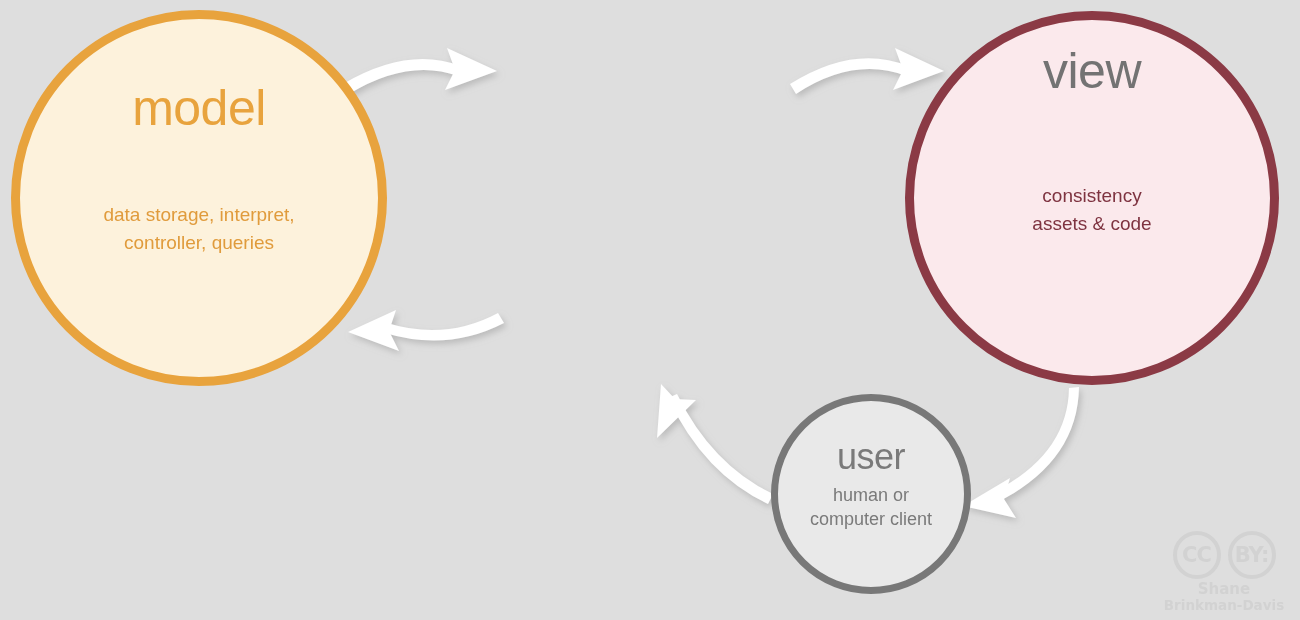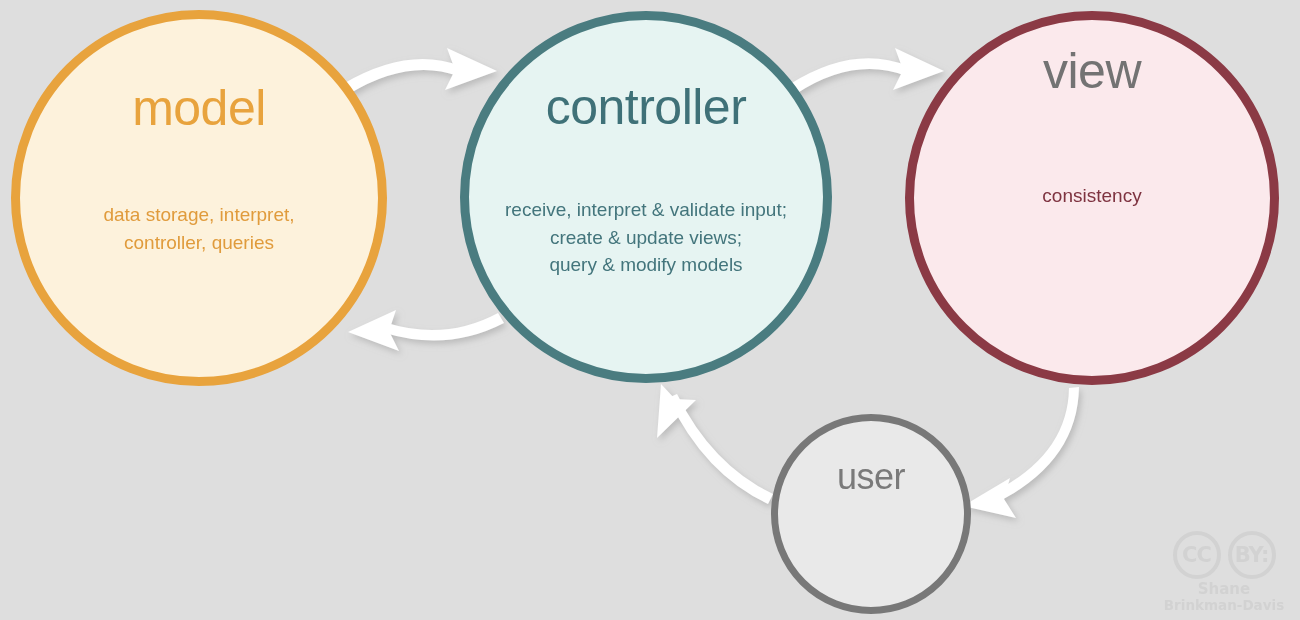--- a/index.html
+++ b/index.html
@@ -88,21 +88,21 @@
   }
   #node-view .node-desc {
     color: #7e3340;
     font-size: 19px;
     line-height: 1.45;
     margin-top: 86px;
   }
 
   
   #node-user {
-    left: 771px; top: 414px;
+    left: 771px; top: 394px;
     width: 200px; height: 200px;
     border: 7px solid #787878;
     background: #e9e9e9;
   }
   #node-user .node-title {
     color: #7a7a7a;
     font-size: 36px;
     margin-top: 38px;
     line-height: 1;
     letter-spacing: -0.5px;
@@ -198,38 +198,35 @@
   </svg>
 
   <div class="node" id="node-model">
     <div class="node-title">model</div>
     <div class="node-desc">
       <span class="line">data storage, interpret,</span>
       <span class="line">controller, queries</span>
     </div>
   </div>
 
-  <div class="node" id="node-controller">
-    <div class="node-title">controller</div>
-    <div class="node-desc">
-      <span class="line">receive, interpret &amp; validate input;</span>
-      <span class="line">create &amp; update views;</span>
-      <span class="line">query &amp; modify models</span>
-    </div>
-  </div>
 
   <div class="node" id="node-view">
     <div class="node-title">view</div>
     <div class="node-desc">
       <span class="line">consistency</span>
+      <span class="line">assets &amp; code</span>
     </div>
   </div>
 
   <div class="node" id="node-user">
     <div class="node-title">user</div>
+    <div class="node-desc">
+      <span class="line">human or</span>
+      <span class="line">computer client</span>
+    </div>
   </div>
 
   <div id="watermark">
     <div class="cc-row">
       <div class="cc-badge">CC</div>
       <div class="cc-badge">BY:</div>
     </div>
     <div class="wm-name">
       <span class="line">Shane</span>
       <span class="line sub">Brinkman-Davis</span>

